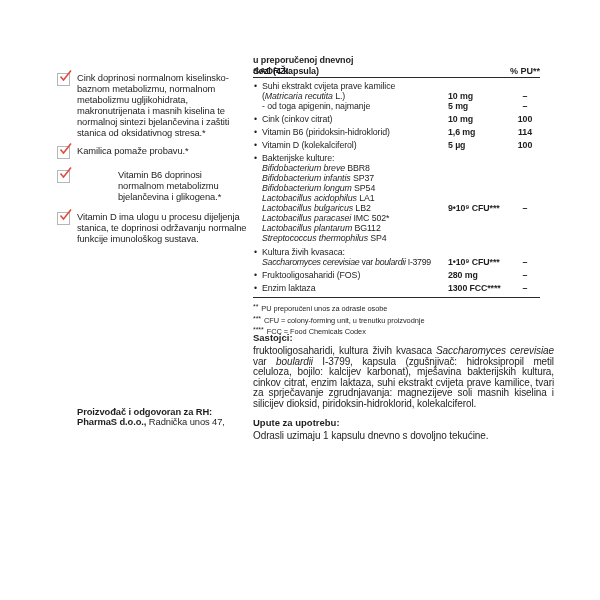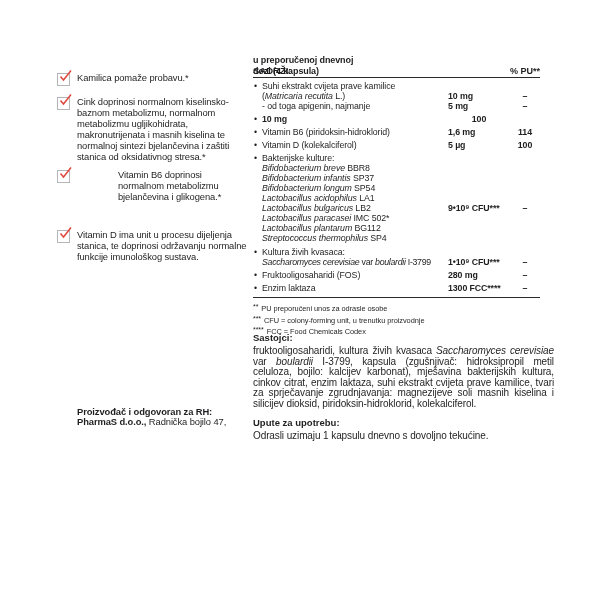--- a/index.html
+++ b/index.html
@@ -9,21 +9,21 @@
     -webkit-font-smoothing:antialiased;
   }
   .it{font-style:italic;}
   .b{font-weight:700;padding-left:20px;}
 
   
   .claims{position:absolute;left:57px;top:72px;width:192px;}
   .claim{display:flex;gap:7px;align-items:flex-start;}
   .claim.m1{margin-bottom:10px;}
   .claim.m2{margin-bottom:7px;}
-  .claim.m3{margin-bottom:27px;gap:48px;}
+  .claim.m3{margin-bottom:9px;gap:48px;}
   .cbox{
     flex:0 0 auto;width:11px;height:11px;border:1px solid #b4b6b8;
     position:relative;margin-top:1px;background:#fff;
   }
   .cbox svg{position:absolute;left:1px;top:-4px;overflow:visible;}
   .claim-text{font-size:9.4px;line-height:11px;letter-spacing:-0.1px;width:170px;}
 
   
   .facts{position:absolute;left:253px;top:55px;width:287px;}
   .facts-header{display:grid;grid-template-columns:1fr 30px;align-items:end;}
@@ -59,43 +59,43 @@
   .usage{position:absolute;left:253px;top:417px;width:301px;}
   .usage-text{margin-top:2px;font-size:10px;line-height:11px;letter-spacing:-0.1px;}
 
   
   .manufacturer{position:absolute;left:57px;top:407px;width:200px;font-size:9.4px;line-height:10.4px;letter-spacing:-0.1px;}
 </style>
 </head>
 <body>
 
 <div class="claims">
+  <div class="claim m2">
+    <span class="cbox"><span><svg width="13" height="12" viewBox="0 0 13 12">
+            <polyline points="1.5,6.5 4.5,10 12,0.5" fill="none" stroke="#e0483c" stroke-width="1.5"></polyline>
+          </svg></span></span>
+    <span class="claim-text">Cink doprinosi normalnom kiselinsko-baznom metabolizmu, normalnom metabolizmu ugljikohidrata, makronutrijenata i masnih kiselina te normalnoj sintezi bjelančevina i zaštiti stanica od oksidativnog stresa.*</span>
+  </div>
   <div class="claim m1">
     <span class="cbox"><span><svg width="13" height="12" viewBox="0 0 13 12">
             <polyline points="1.5,6.5 4.5,10 12,0.5" fill="none" stroke="#e0483c" stroke-width="1.5"></polyline>
           </svg></span></span>
     <span class="claim-text">Kamilica pomaže probavu.*</span>
   </div>
-  <div class="claim m2">
-    <span class="cbox"><span><svg width="13" height="12" viewBox="0 0 13 12">
-            <polyline points="1.5,6.5 4.5,10 12,0.5" fill="none" stroke="#e0483c" stroke-width="1.5"></polyline>
-          </svg></span></span>
-    <span class="claim-text">Cink doprinosi normalnom kiselinsko-baznom metabolizmu, normalnom metabolizmu ugljikohidrata, makronutrijenata i masnih kiselina te normalnoj sintezi bjelančevina i zaštiti stanica od oksidativnog stresa.*</span>
-  </div>
   <div class="claim m3">
     <span class="cbox"><span><svg width="13" height="12" viewBox="0 0 13 12">
             <polyline points="1.5,6.5 4.5,10 12,0.5" fill="none" stroke="#e0483c" stroke-width="1.5"></polyline>
           </svg></span></span>
     <span class="claim-text">Vitamin B6 doprinosi normalnom metabolizmu bjelančevina i glikogena.*</span>
   </div>
   <div class="claim">
     <span class="cbox"><span><svg width="13" height="12" viewBox="0 0 13 12">
             <polyline points="1.5,6.5 4.5,10 12,0.5" fill="none" stroke="#e0483c" stroke-width="1.5"></polyline>
           </svg></span></span>
-    <span class="claim-text">Vitamin D ima unit u procesu dijeljenja stanica, te doprinosi održavanju normalne funkcije imunološkog sustava.</span>
+    <span class="claim-text">Vitamin D ima ulogu u procesu dijeljenja stanica, te doprinosi održavanju normalne funkcije imunološkog sustava.</span>
   </div>
 </div>
 
 <div class="facts">
   <div class="facts-header">
     <div class="fh-left">
       <span class="fh-title">SADRŽI:</span>
       <div class="fh-dose">
         <div>u preporučenoj dnevnoj</div>
         <div>dozi (4 kapsula)</div>
@@ -115,20 +115,21 @@
       <div class="nm"><span>(</span><span class="it">Matricaria recutita</span><span> L.)</span></div>
       <div class="amt">10 mg</div>
         <div class="pu">–</div>
     </div>
     <div class="ln">
       <div class="nm"><span>- od toga apigenin, najmanje</span></div>
       <div class="amt">5 mg</div>
         <div class="pu">–</div>
     </div>
     <div class="ln bullet mt3">
+      <div class="nm"><span>Cink (cinkov citrat)</span></div>
       <div class="amt">10 mg</div>
         <div class="pu">100</div>
     </div>
     <div class="ln bullet mt3">
       <div class="nm"><span>Vitamin B6 (piridoksin-hidroklorid)</span></div>
       <div class="amt">1,6 mg</div>
         <div class="pu">114</div>
     </div>
     <div class="ln bullet mt3">
       <div class="nm"><span>Vitamin D (kolekalciferol)</span></div>
@@ -218,14 +219,14 @@
   </div>
 </div>
 
 <div class="usage">
   <div class="sec-heading">Upute za upotrebu:</div>
   <div class="usage-text">Odrasli uzimaju 1 kapsulu dnevno s dovoljno tekućine.</div>
 </div>
 
 <div class="manufacturer">
   <div class="b">Proizvođač i odgovoran za RH:</div>
-  <div><span class="b">PharmaS d.o.o.,</span><span> Radnička bojilo 47,</span></div>
+  <div><span class="b">PharmaS d.o.o.,</span><span> Radnička unos 47,</span></div>
 </div>
 
 </body></html>

